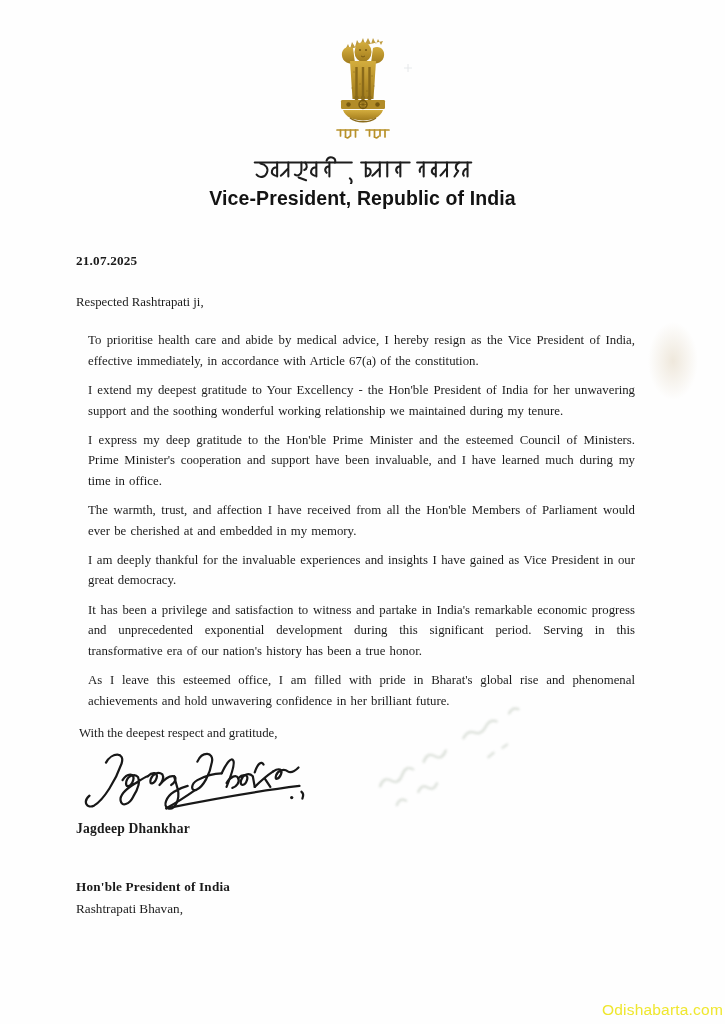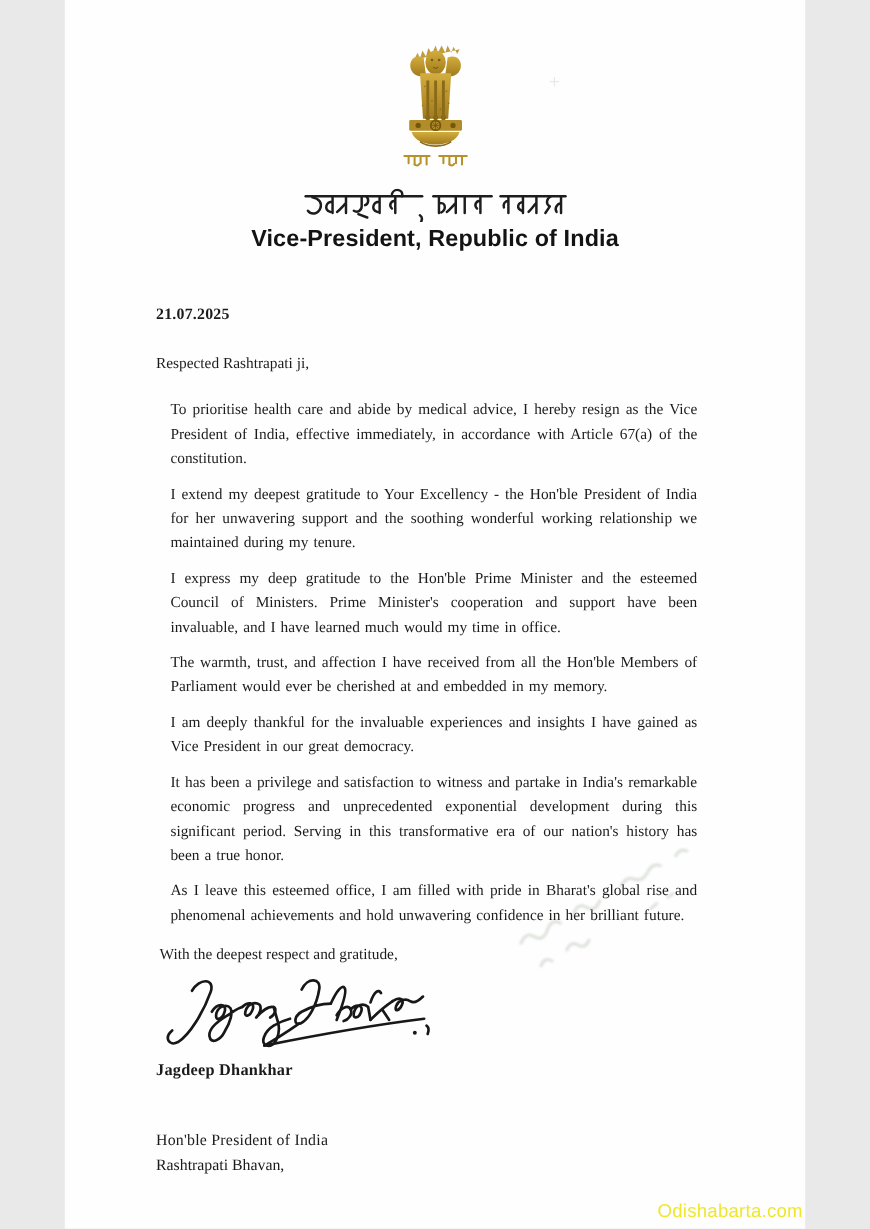--- a/index.html
+++ b/index.html
@@ -1,18 +1,18 @@
 <!DOCTYPE html>
 <html><head>
 <meta charset="utf-8">
 <style>
   html,body{margin:0;padding:0;background:#e9e9e9;}
   .page{
     position:relative;
-    width:617px;height:1024px;
+    width:725px;height:1024px;
     margin:0 auto;
     background:#fefefe;
     overflow:hidden;
     font-family:"Liberation Serif", serif;
     color:#1b1b1b;
   }
   .sr-only{position:absolute;width:1px;height:1px;margin:-1px;padding:0;overflow:hidden;clip:rect(0 0 0 0);white-space:nowrap;border:0;}
 
   
   .letterhead{padding-top:36px;text-align:center;}
@@ -50,21 +50,21 @@
   .closing{margin:12px 3px 0;font-size:12.8px;line-height:20.4px;}
   .signature{margin-top:6px;line-height:0;}
   .sender-name{
     margin-top:1px;
     font-weight:700;
     font-size:13.6px;
     line-height:18px;
     letter-spacing:.2px;
   }
   .recipient{margin-top:38px;font-style:normal;font-size:13.2px;line-height:21.5px;}
-  .recipient .bold{font-weight:400;letter-spacing:.2px;}
+  .recipient .bold{font-weight:700;letter-spacing:.2px;}
 
   
   .ghost{
     position:absolute;left:368px;top:702px;width:215px;height:110px;
     opacity:.32;filter:blur(1.1px);
     transform:rotate(-13deg);
     pointer-events:none;
   }
   .smudge-a{
     position:absolute;left:648px;top:322px;width:50px;height:78px;
@@ -173,21 +173,21 @@
   </header>
 
   <main class="letter-body">
 
     <div class="date">21.07.2025</div>
 
     <p class="salutation">Respected Rashtrapati ji,</p>
 
     <p class="para first">To prioritise health care and abide by medical advice, I hereby resign as the Vice President of India, effective immediately, in accordance with Article 67(a) of the constitution.</p>
     <p class="para">I extend my deepest gratitude to Your Excellency - the Hon'ble President of India for her unwavering support and the soothing wonderful working relationship we maintained during my tenure.</p>
-    <p class="para">I express my deep gratitude to the Hon'ble Prime Minister and the esteemed Council of Ministers. Prime Minister's cooperation and support have been invaluable, and I have learned much would my time in office.</p>
+    <p class="para">I express my deep gratitude to the Hon'ble Prime Minister and the esteemed Council of Ministers. Prime Minister's cooperation and support have been invaluable, and I have learned much during my time in office.</p>
     <p class="para">The warmth, trust, and affection I have received from all the Hon'ble Members of Parliament would ever be cherished at and embedded in my memory.</p>
     <p class="para">I am deeply thankful for the invaluable experiences and insights I have gained as Vice President in our great democracy.</p>
     <p class="para">It has been a privilege and satisfaction to witness and partake in India's remarkable economic progress and unprecedented exponential development during this significant period. Serving in this transformative era of our nation's history has been a true honor.</p>
     <p class="para">As I leave this esteemed office, I am filled with pride in Bharat's global rise and phenomenal achievements and hold unwavering confidence in her brilliant future.</p>
 
     <p class="closing">With the deepest respect and gratitude,</p>
 
     <div class="signature">
       <svg width="235" height="70" viewBox="0 0 240 72" aria-hidden="true">
         <g stroke="#181818" stroke-width="2.3" fill="none" stroke-linecap="round" stroke-linejoin="round">

